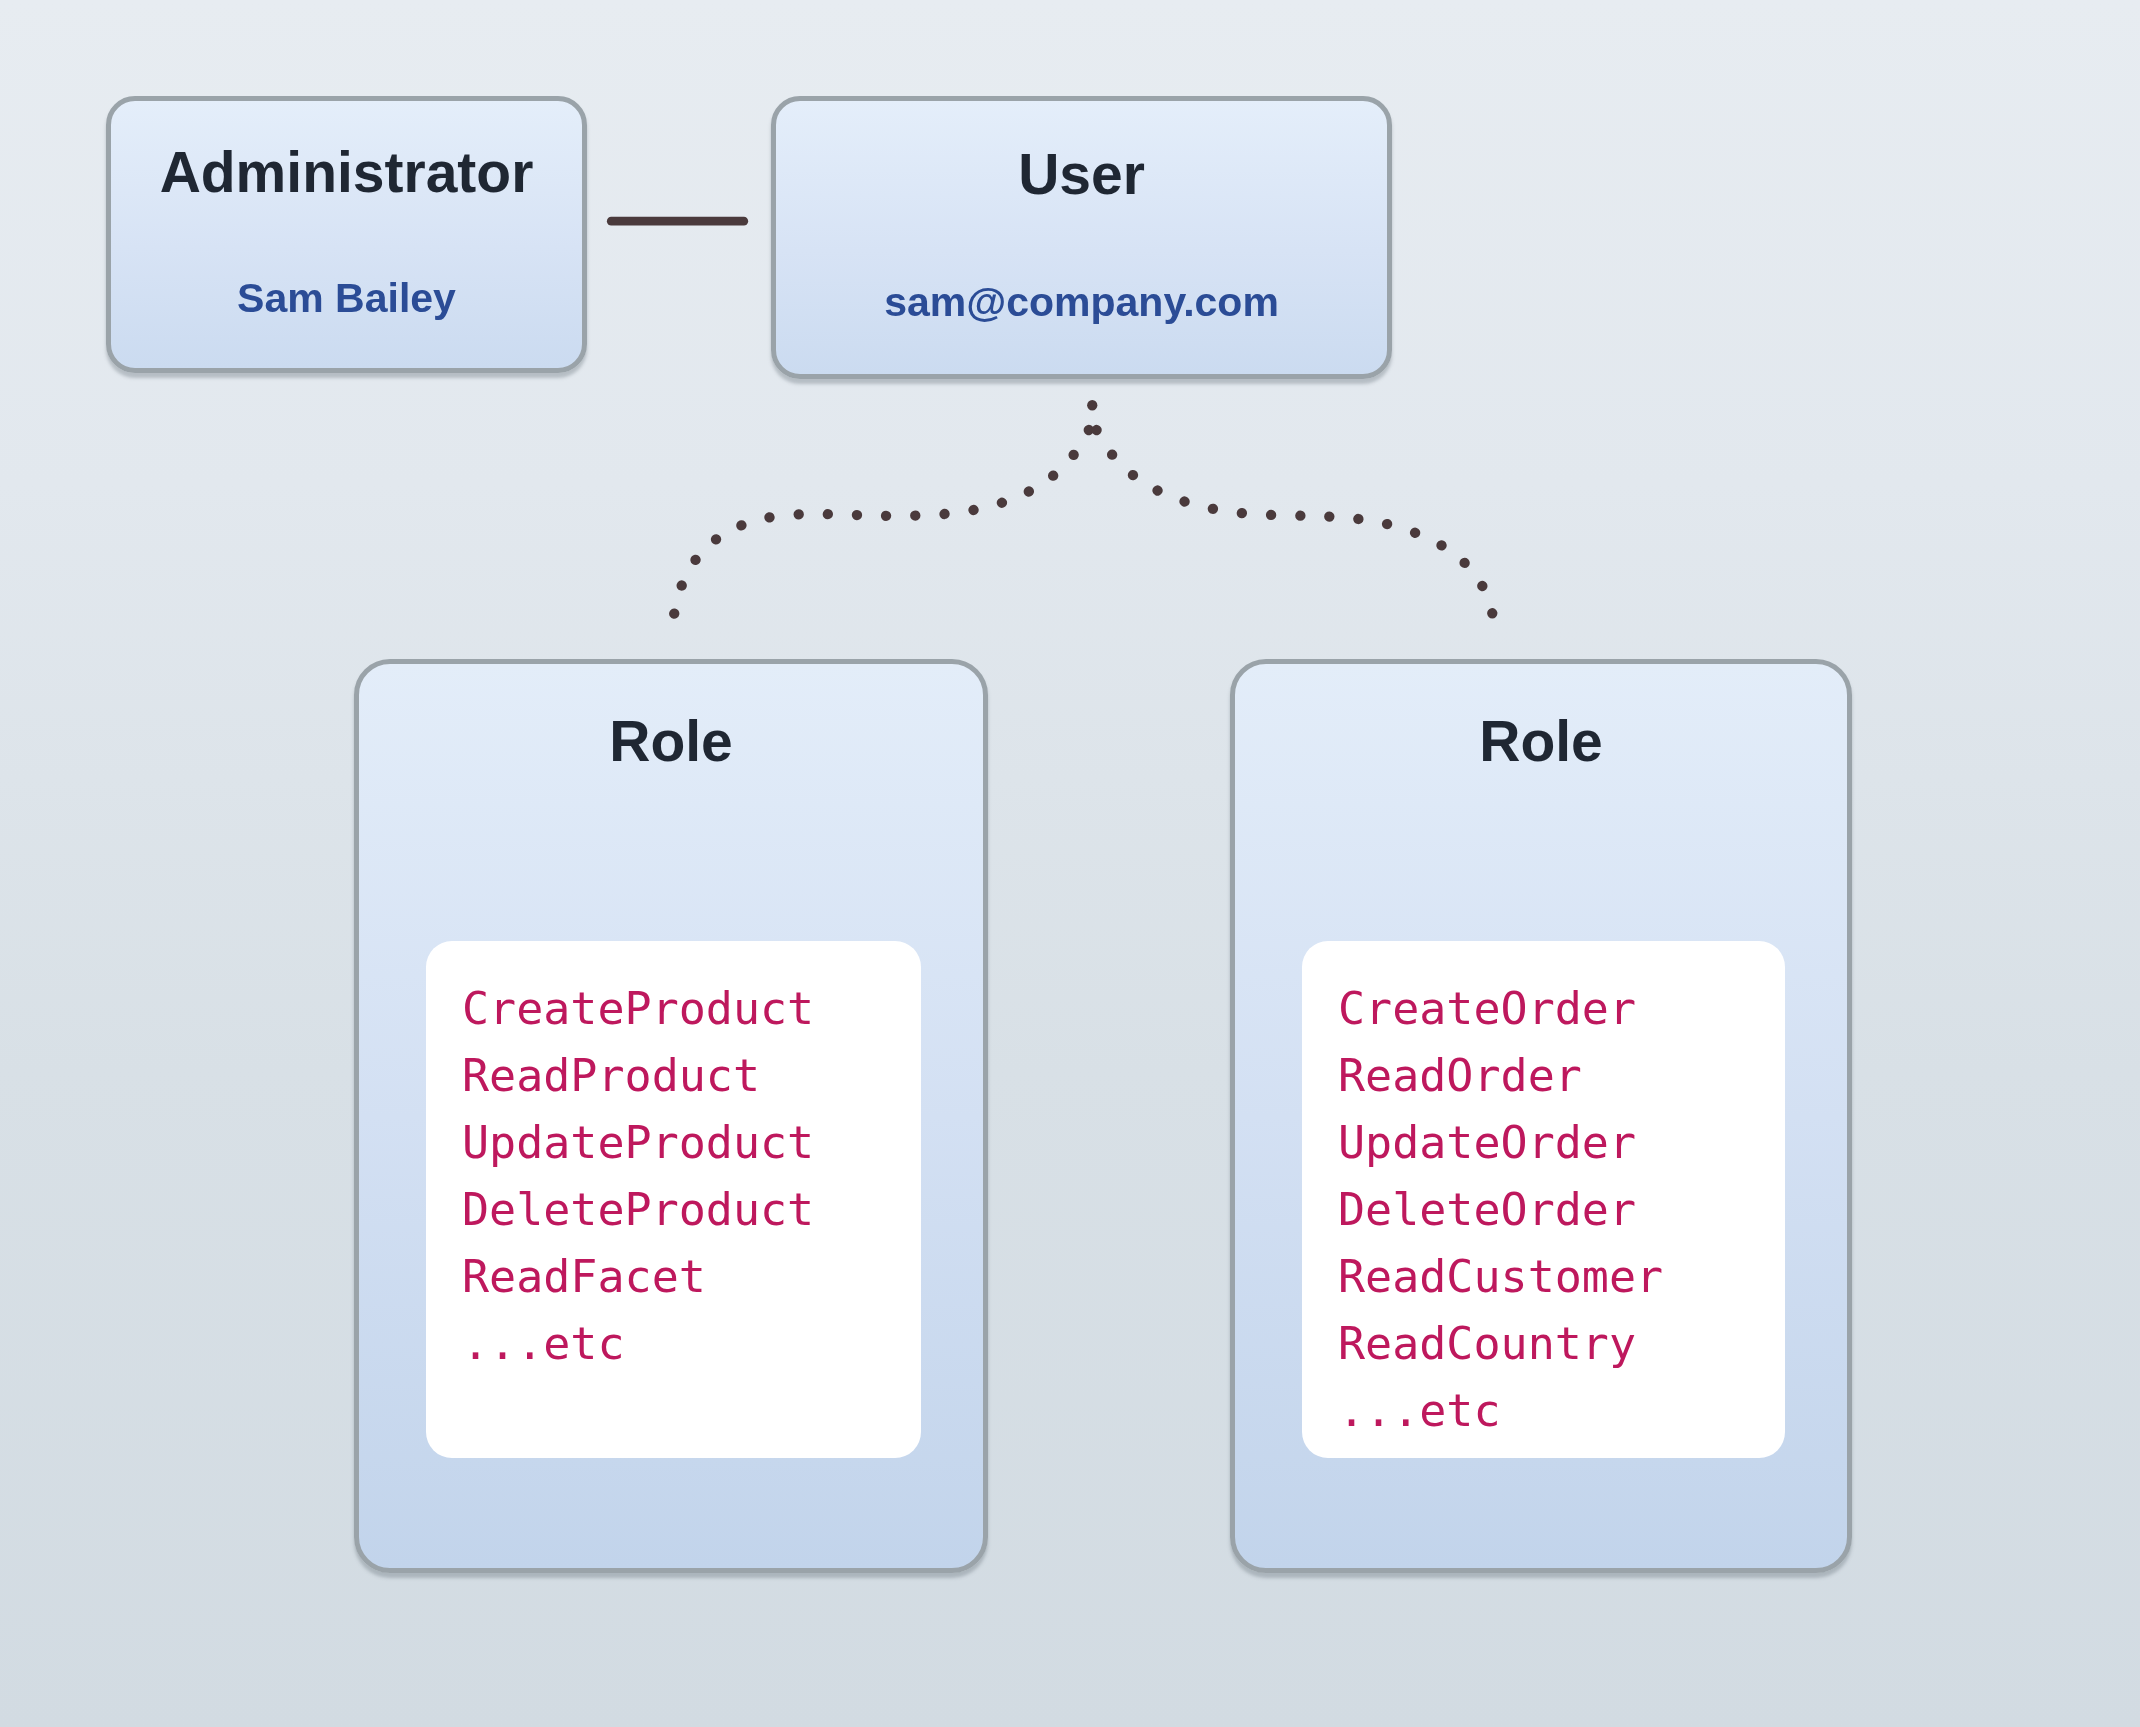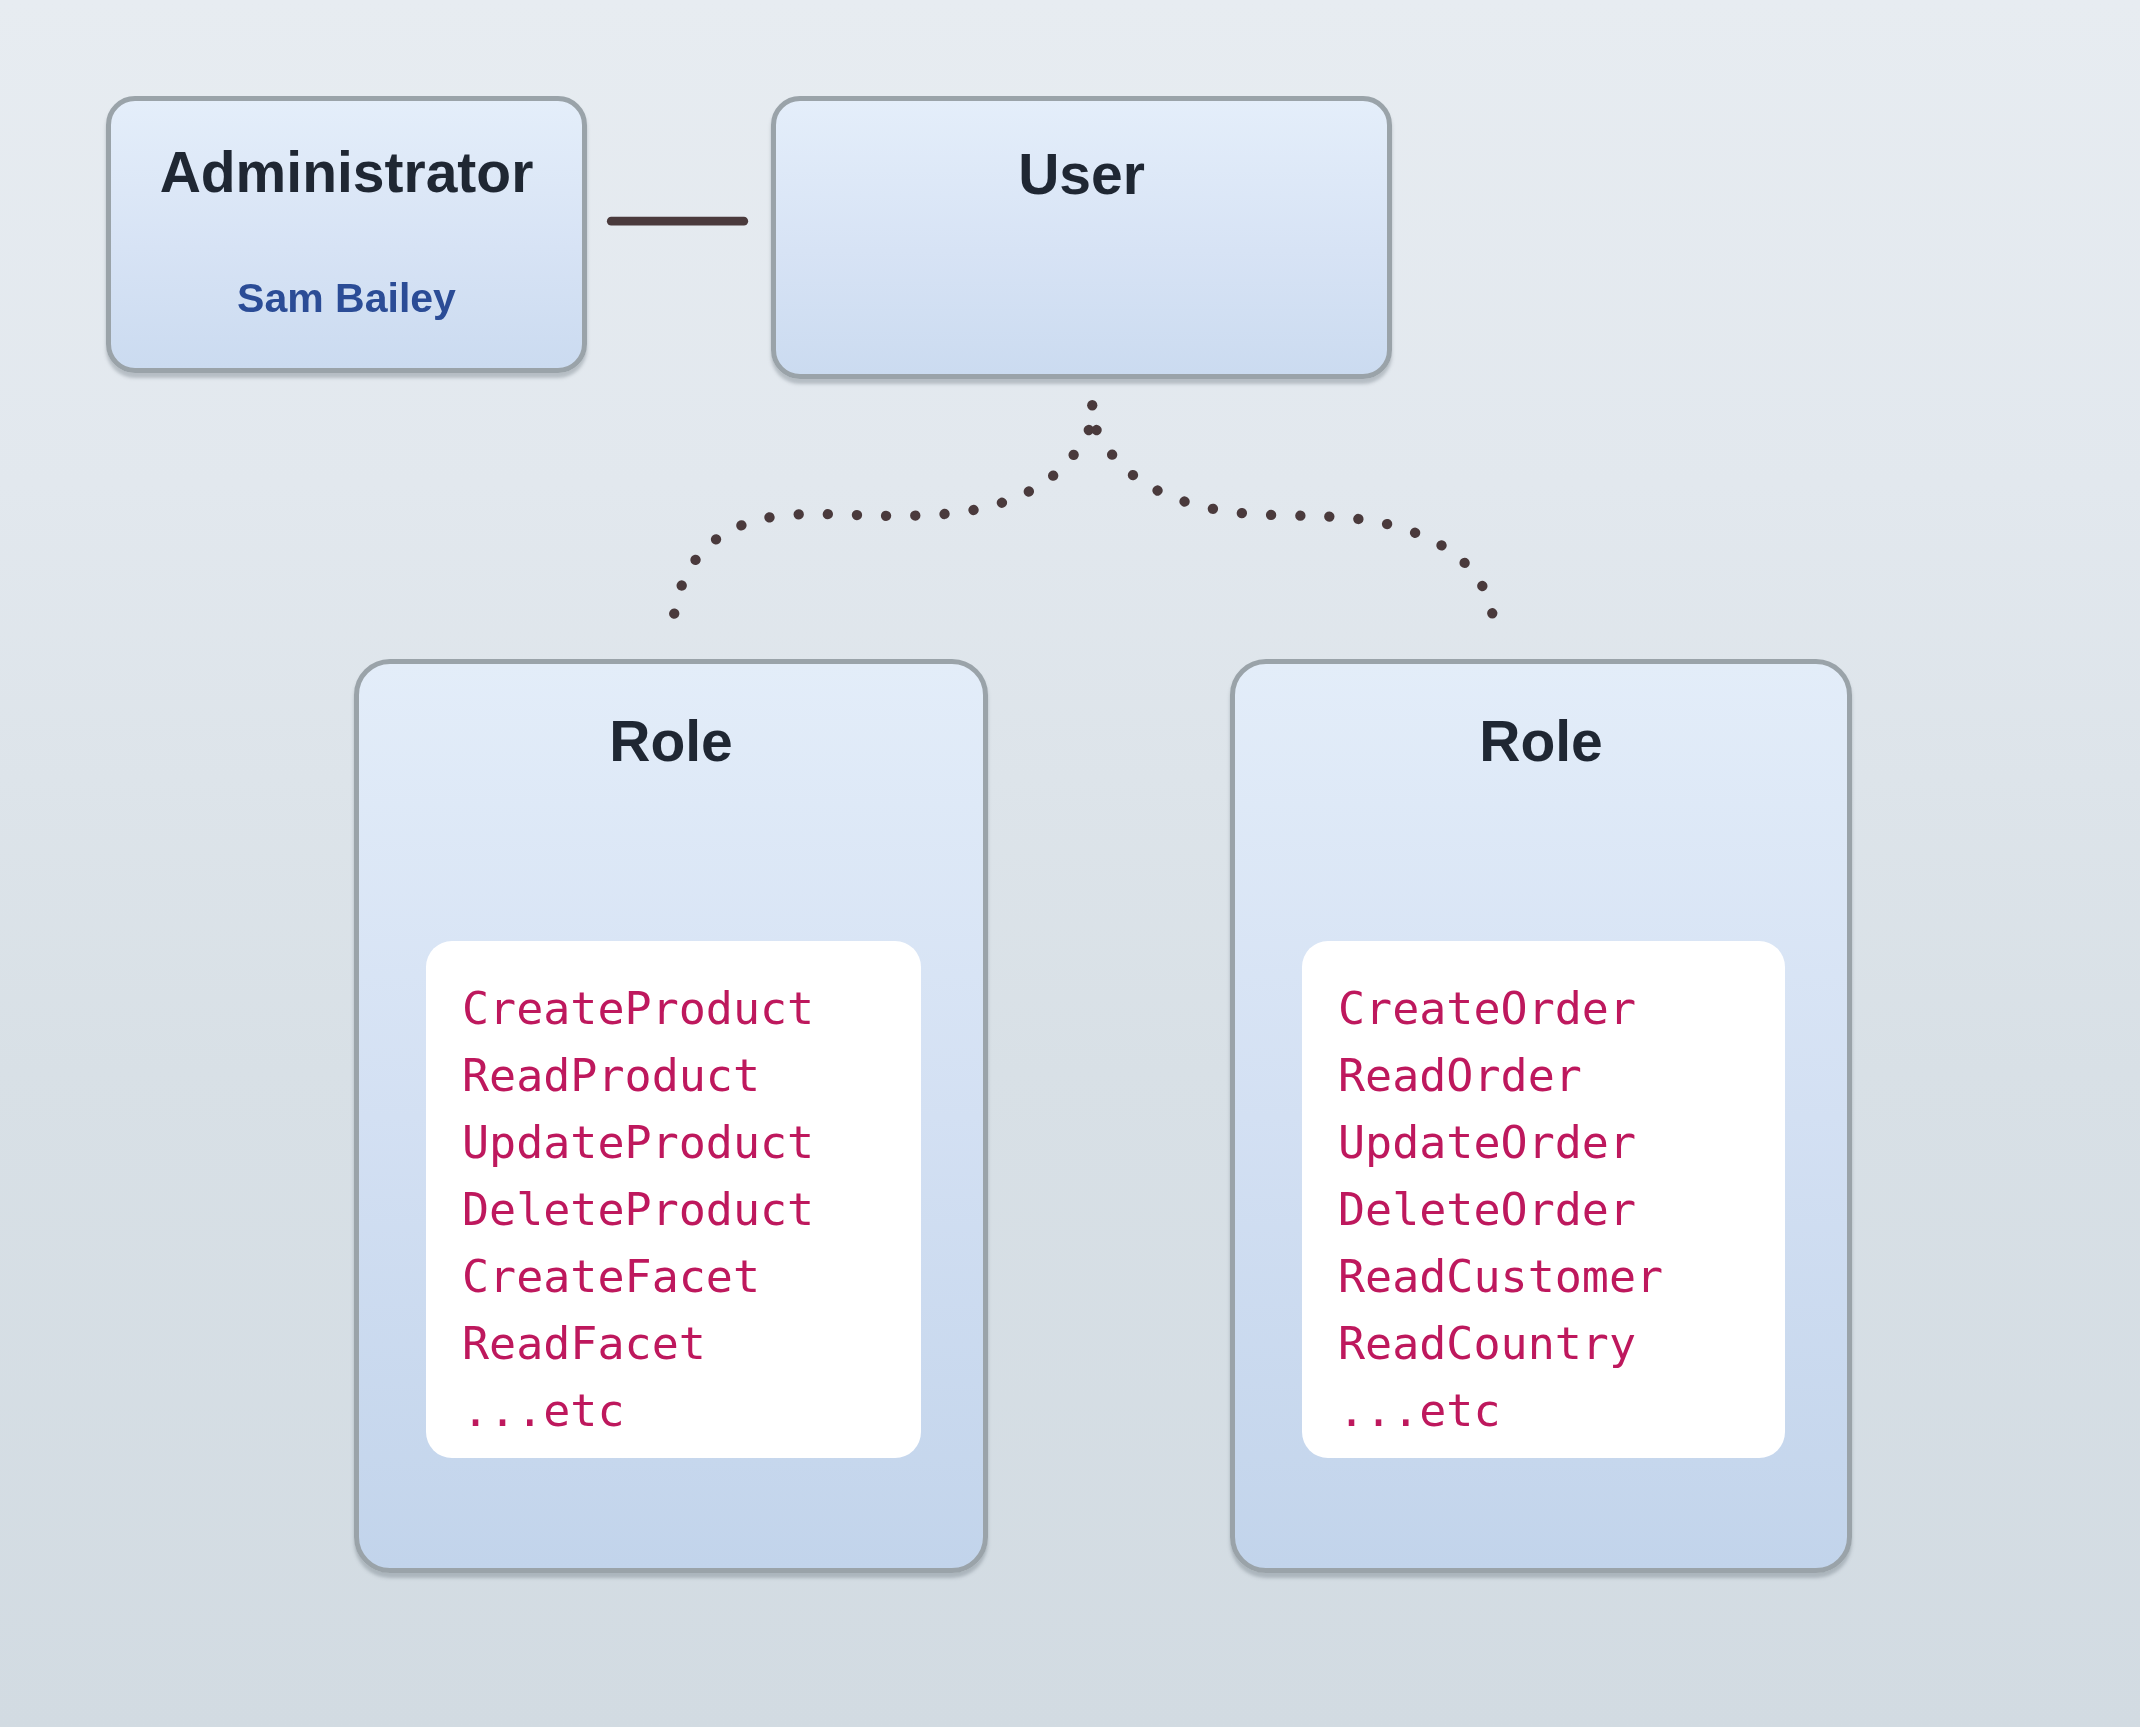--- a/index.html
+++ b/index.html
@@ -54,30 +54,30 @@
     <path d="M 1281 502 C 1308 558, 1365 590, 1450 599 C 1515 605, 1565 598, 1625 613 C 1700 633, 1738 672, 1745 726" fill="none" stroke="#4a3a3c" stroke-width="12" stroke-linecap="round" stroke-dasharray="0.1 34"></path>
   </svg>
 
   <div class="node admin">
     <div class="node-title">Administrator</div>
     <div class="node-sub">Sam Bailey</div>
   </div>
 
   <div class="node user">
     <div class="node-title">User</div>
+    <div class="node-sub">sam@company.com</div>
   </div>
 
   <div class="node role role-left">
     <div class="node-title">Role</div>
     <div class="perm-panel">
         <div class="perm-line">CreateProduct</div>
         <div class="perm-line">ReadProduct</div>
         <div class="perm-line">UpdateProduct</div>
         <div class="perm-line">DeleteProduct</div>
-        <div class="perm-line">CreateFacet</div>
         <div class="perm-line">ReadFacet</div>
         <div class="perm-line">...etc</div>
       </div>
   </div>
 
   <div class="node role role-right">
     <div class="node-title">Role</div>
     <div class="perm-panel">
         <div class="perm-line">CreateOrder</div>
         <div class="perm-line">ReadOrder</div>

